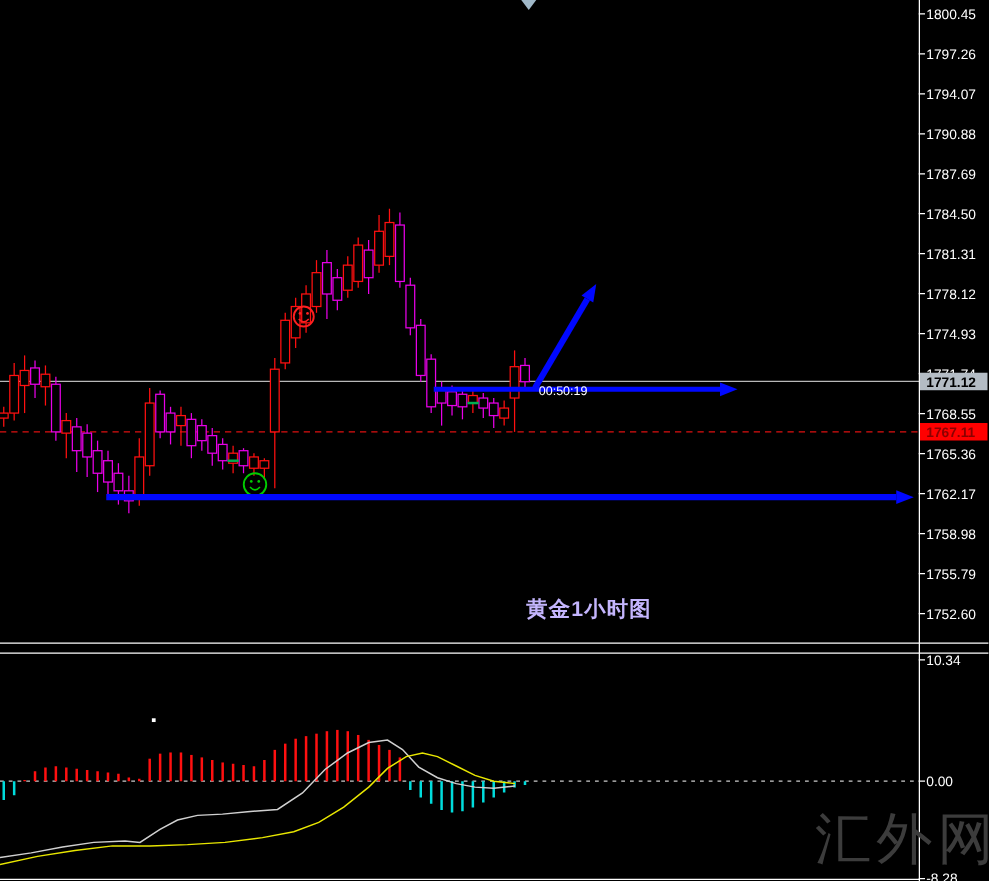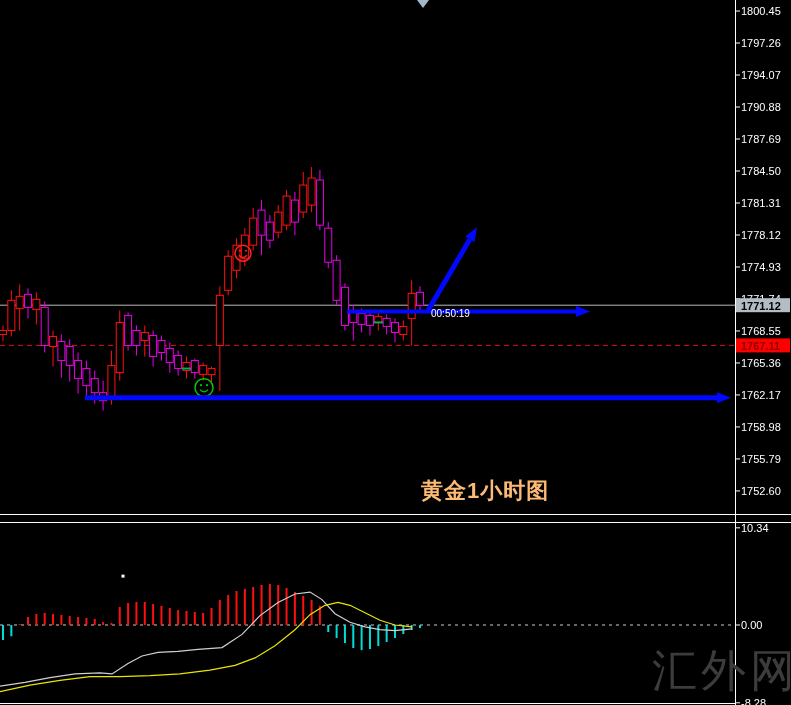--- a/index.html
+++ b/index.html
@@ -1,21 +1,21 @@
 <!DOCTYPE html>
 <html><head>
 <meta charset="utf-8">
 <style>
   html,body{margin:0;padding:0;background:#000;}
   #app{position:relative;width:791px;height:705px;background:#000;overflow:hidden;
        font-family:"Liberation Sans",sans-serif;}
   #chart-svg{position:absolute;left:0;top:0;}
   .overlay{position:absolute;white-space:nowrap;}
   #time-tag{left:431px;top:308px;font-size:10px;color:#ffffff;}
-  #chart-title{left:421px;top:476px;font-size:22px;font-weight:bold;color:#fdba74;letter-spacing:1px;}
+  #chart-title{left:421px;top:476px;font-size:17px;font-weight:bold;color:#c4b5fd;letter-spacing:1px;}
   #watermark{left:652px;top:641px;font-size:45px;color:#3c3c3c;letter-spacing:4px;}
   text{font-family:"Liberation Sans",sans-serif;}
 </style>
 </head>
 <body>
 
 <div id="app">
   <svg id="chart-svg" width="791" height="705">
       <g>
         <line x1="0" y1="305.18889970788825" x2="735.5" y2="305.18889970788825" stroke="#b8b8b8" stroke-width="1"></line>

